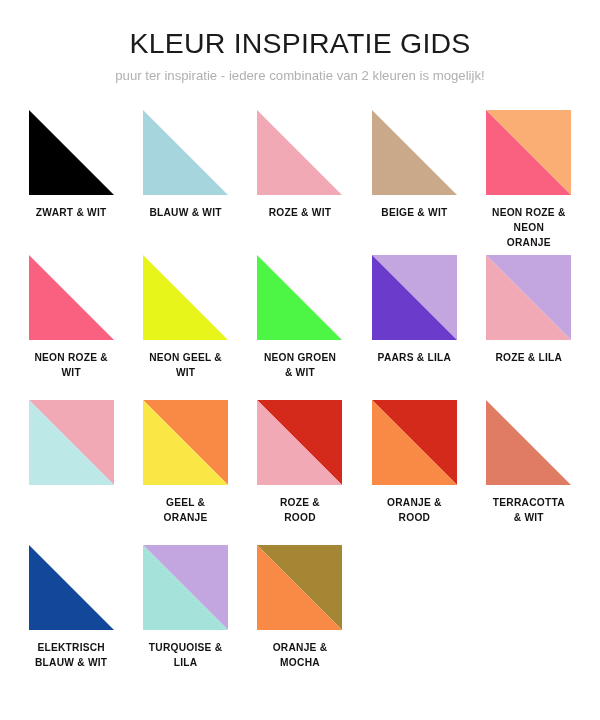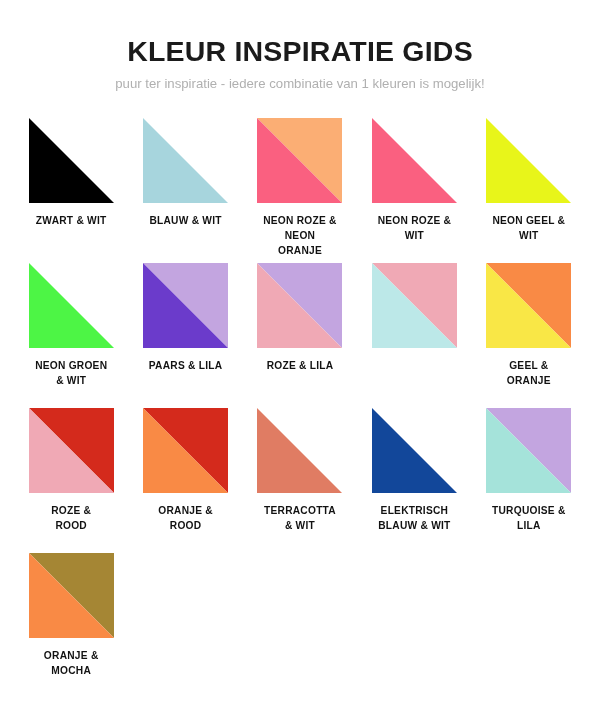--- a/index.html
+++ b/index.html
@@ -20,24 +20,24 @@
     padding: 0;
     position: relative;
     background: #ffffff;
   }
   .header {
     text-align: center;
     padding-top: 28px;
   }
   .title {
     font-size: 28.5px;
-    font-weight: bold;
+    font-weight: normal;
     letter-spacing: 0.2px;
     color: #1b1b1b;
-    margin: 8px;
+    margin: 0;
     line-height: 1.1;
   }
   .subtitle {
     font-size: 13.2px;
     font-weight: normal;
     color: #b0b0b0;
     margin: 9px 0 0 0;
     line-height: 1.2;
   }
   .grid {
@@ -82,39 +82,55 @@
     white-space: pre-line;
   }
 </style>
 </head>
 <body>
 
 <div class="page">
 
   <div class="header">
     <h1 class="title">KLEUR INSPIRATIE GIDS</h1>
-    <p class="subtitle">puur ter inspiratie - iedere combinatie van 1 kleuren is mogelijk!</p>
+    <p class="subtitle">puur ter inspiratie - iedere combinatie van 2 kleuren is mogelijk!</p>
   </div>
 
   <div class="grid" id="swatch-grid">
       <div class="cell">
         <div class="swatch">
           <svg class="tri" viewBox="0 0 100 100" preserveAspectRatio="none">
             <polygon points="0,0 100,100 0,100" fill="#000000"></polygon>
           </svg>
         </div>
         <div class="caption">ZWART &amp; WIT</div>
       </div>
       <div class="cell">
         <div class="swatch">
           <svg class="tri" viewBox="0 0 100 100" preserveAspectRatio="none">
             <polygon points="0,0 100,100 0,100" fill="#A7D5DD"></polygon>
           </svg>
         </div>
         <div class="caption">BLAUW &amp; WIT</div>
+      </div>
+      <div class="cell">
+        <div class="swatch">
+          <svg class="tri" viewBox="0 0 100 100" preserveAspectRatio="none">
+            <polygon points="0,0 100,100 0,100" fill="#F0A9B5"></polygon>
+          </svg>
+        </div>
+        <div class="caption">ROZE &amp; WIT</div>
+      </div>
+      <div class="cell">
+        <div class="swatch">
+          <svg class="tri" viewBox="0 0 100 100" preserveAspectRatio="none">
+            <polygon points="0,0 100,100 0,100" fill="#C9A989"></polygon>
+          </svg>
+        </div>
+        <div class="caption">BEIGE &amp; WIT</div>
       </div>
       <div class="cell">
         <div class="swatch">
           <svg class="tri" viewBox="0 0 100 100" preserveAspectRatio="none">
             <polygon points="0,0 100,0 100,100" fill="#FBAE74"></polygon>
             <polygon points="0,0 100,100 0,100" fill="#FA6080"></polygon>
           </svg>
         </div>
         <div class="caption">NEON ROZE &amp;
 NEON

